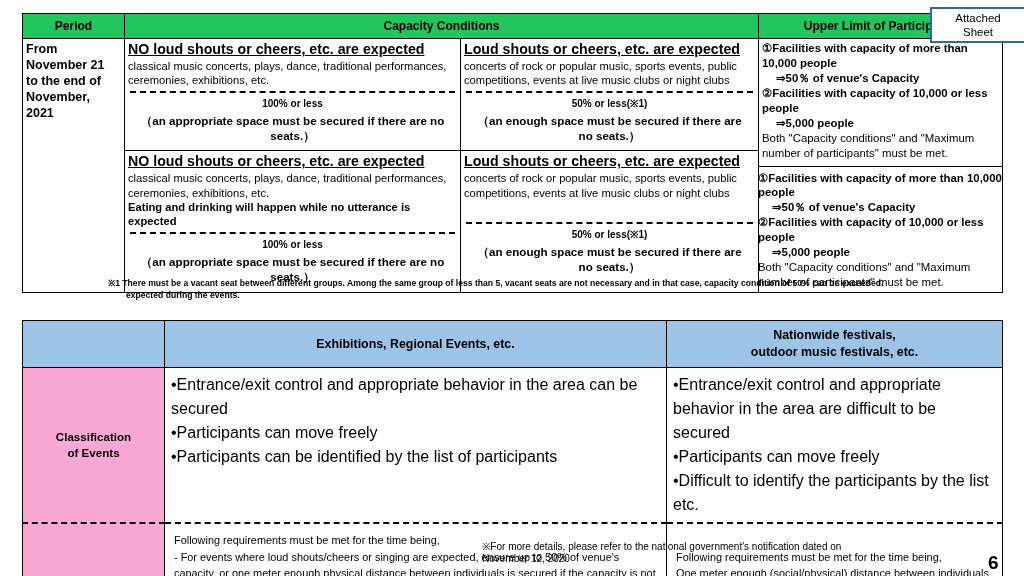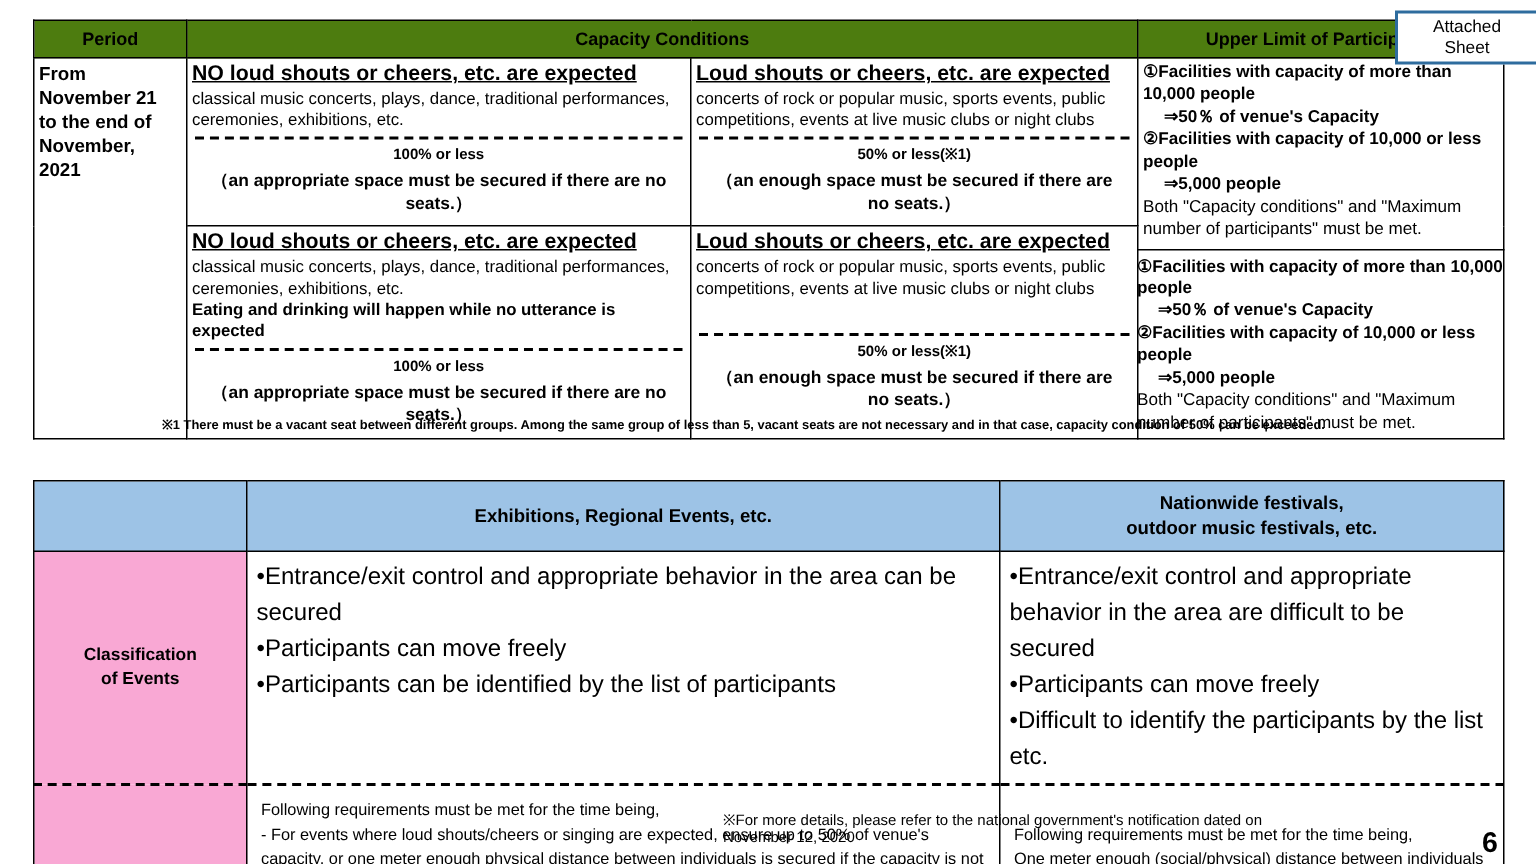--- a/index.html
+++ b/index.html
@@ -21,21 +21,21 @@
     font-size:11.5px;line-height:1.25;z-index:20;
   }
 
   
   .t1{
     position:absolute;left:22px;top:13px;width:980px;
     border-collapse:collapse;table-layout:fixed;
   }
   .t1 td,.t1 th{border:1.3px solid #000;vertical-align:top;padding:2px 3px;}
   .t1 thead th{
-    background:#4d7c0f;text-align:center;vertical-align:middle;
+    background:#22c55e;text-align:center;vertical-align:middle;
     font-size:12px;font-weight:bold;height:20px;padding:2px;
   }
   .period-cell{
     background:#ffffff;font-size:12.5px;font-weight:bold;line-height:1.28;
     padding:8px 4px 4px 6px;
   }
   .cond-block{padding:2px 4px 0 4px;}
   .cond-title{
     font-size:14.2px;font-weight:bold;text-decoration:underline;
     line-height:1.2;margin-bottom:1px;
@@ -166,20 +166,21 @@
           <div class="dashed-sep" style="margin-top:22px"></div>
           <div class="cap-line">50% or less(※1)</div>
           <div class="cap-line cap-note">（an enough space must be secured if there are no seats.）</div>
         </td>
       </tr>
     </tbody>
   </table>
 
   <div class="footnotes">
     <div>※1 There must be a vacant seat between different groups. Among the same group of less than 5, vacant seats are not necessary and in that case, capacity condition of 50% can be exceeded.</div>
+    <div class="fn2-cont">expected during the events.</div>
   </div>
 
   <table class="t2">
     <colgroup>
         <col style="width:142px">
         <col style="width:502px">
         <col style="width:336px">
       </colgroup>
     <thead>
       <tr>

